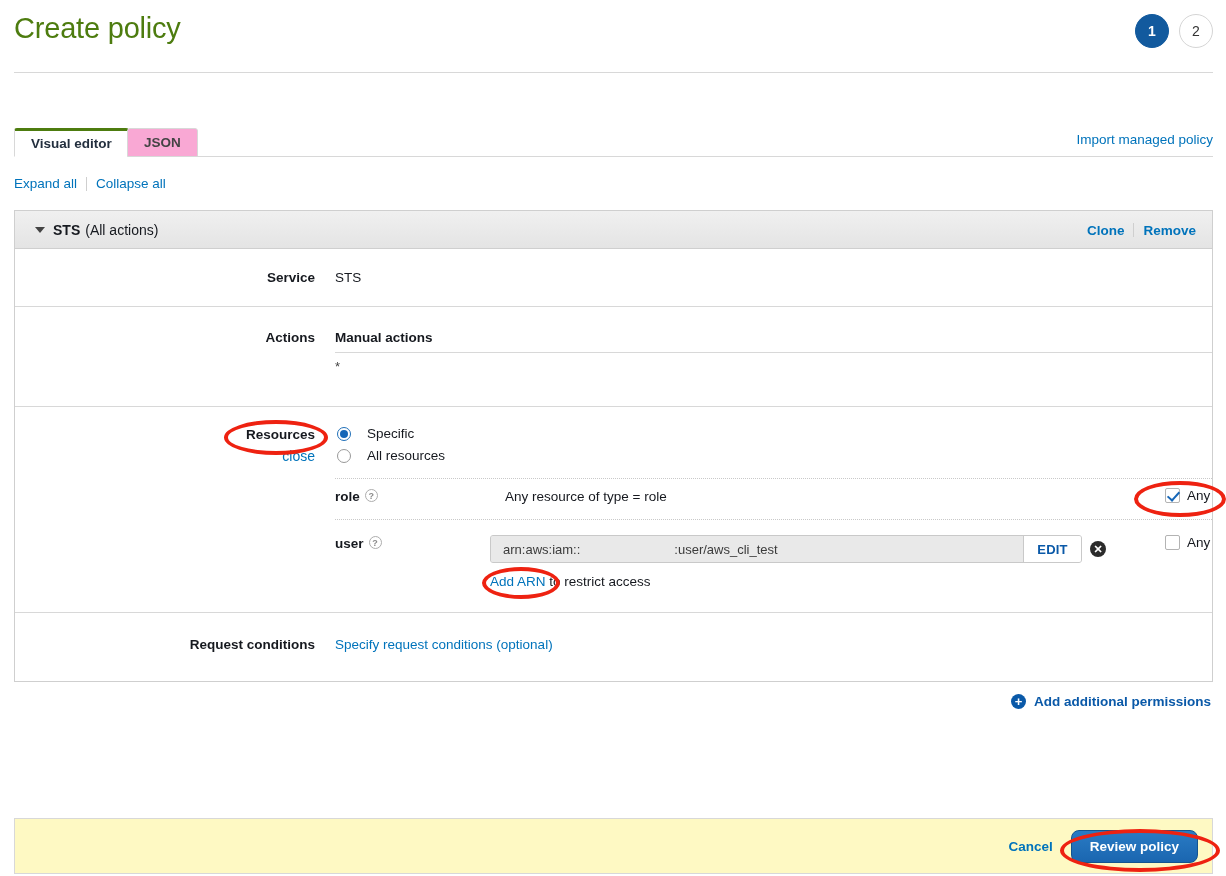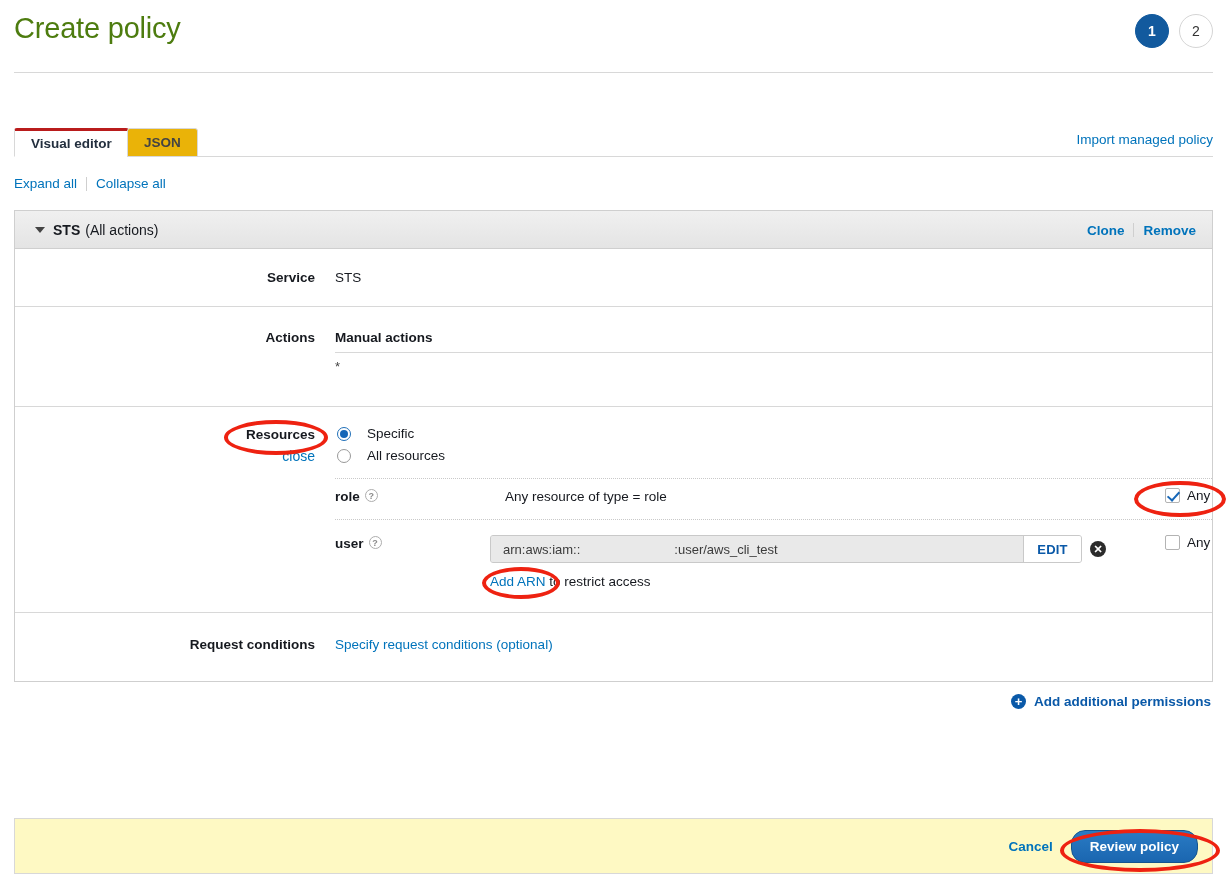--- a/index.html
+++ b/index.html
@@ -46,25 +46,25 @@
   }
   .tab {
     position: absolute; top: 0; height: 29px; padding: 0 16px;
     display: flex; align-items: center; justify-content: center;
     font-size: 13.5px; font-weight: 700; color: #444;
     border: 1px solid #d8d8d8;
     border-radius: 3px 3px 0 0;
   }
   .tab.selected {
     left: 0; background: #fff; color: #232f3e;
-    border-bottom: 1px solid #fff; border-top: 3px solid #b91c1c;
+    border-bottom: 1px solid #fff; border-top: 3px solid #4d7c0f;
     padding-top: 0;
   }
   .tab.unselected {
-    left: 113px; background: #eab308; color: #444;
+    left: 113px; background: #f9a8d4; color: #444;
     border-bottom: 1px solid #d8d8d8;
   }
 
   .expandbar {
     position: absolute; left: 14px; top: 176px;
     font-size: 13.5px; display: flex; align-items: center; gap: 9px;
   }
   .vdivider { width: 1px; height: 14px; background: #cfcfcf; display: inline-block; }
 
   
@@ -196,21 +196,21 @@
     position: absolute; left: 14px; top: 818px; width: 1199px; height: 56px;
     border: 1px solid #d8d8d8; background: #fef9c3;
   }
   .footer-inner {
     position: absolute; right: 14px; top: 0; height: 54px;
     display: flex; align-items: center; gap: 18px;
   }
   .cancel-link { font-size: 13.5px; font-weight: 700; color: #0a59a8; }
   .primary-btn {
     background: linear-gradient(to bottom,#2a7bc4,#1a66b0);
-    border: 1px solid #14548f; border-radius: 14px;
+    border: 1px solid #14548f; border-radius: 8px;
     color: #fff; font-size: 13.5px; font-weight: 700;
     padding: 8px 18px; cursor: pointer;
   }
 
   
   .annot {
     position: absolute; border: 4px solid #ee2211; border-radius: 50%;
     pointer-events: none; background: transparent;
   }
 </style>

